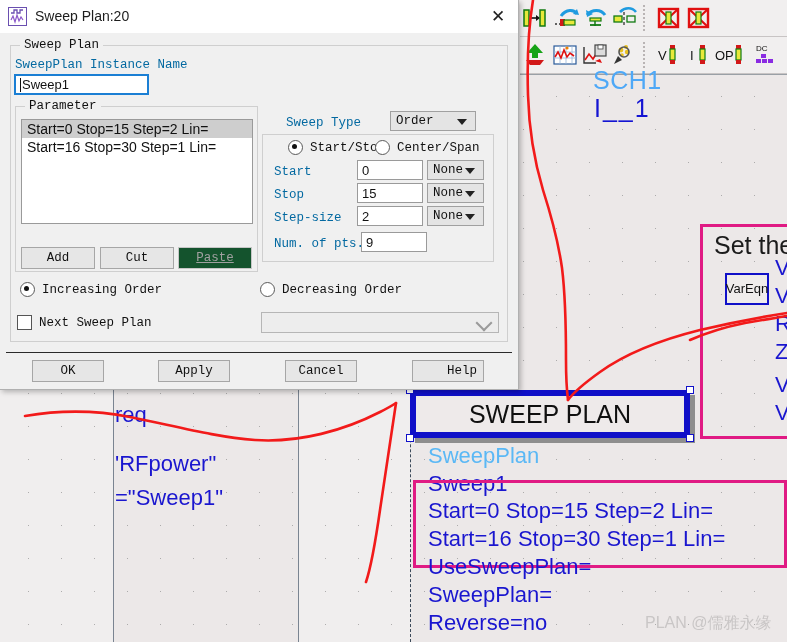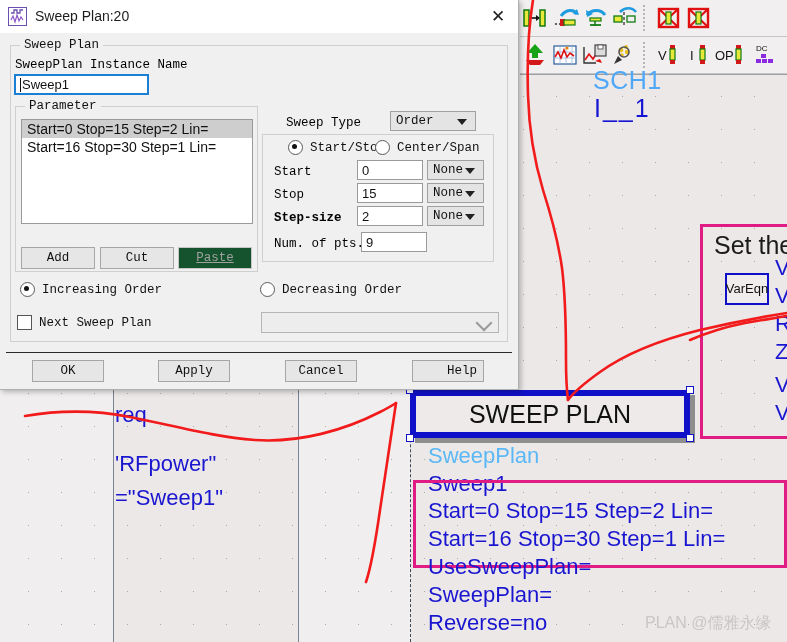--- a/index.html
+++ b/index.html
@@ -193,21 +193,21 @@
     top: -8px; left: 9px;
     background: #f0f0f0;
     padding: 0 4px;
     font-size: 12.5px;
     color: #111;
     font-family: "Liberation Mono", monospace;
   }
   .dlg-label {
     position: absolute;
     font-size: 12.5px;
-    color: #000000;
+    color: #0369a1;
     font-family: "Liberation Mono", monospace;
     white-space: pre;
   }
   .textfield {
     position: absolute;
     background: #ffffff;
     border: 1px solid #9a9a9a;
     box-sizing: border-box;
     font-family: "Liberation Sans", sans-serif;
     font-size: 13px;
@@ -593,21 +593,21 @@
     <span class="arrow"></span>
   </div>
 
   <div class="dlg-label" style="left:274px; top:188px;">Stop</div>
   <div class="textfield" style="left:357px; top:183px; width:66px; height:20px;">15</div>
   <div class="combo" style="left:427px; top:183px; width:57px; height:20px;">
     <span>None</span>
     <span class="arrow"></span>
   </div>
 
-  <div class="dlg-label" style="left:274px; top:211px;font-weight:bold;">Step-size</div>
+  <div class="dlg-label" style="left:274px; top:211px;">Step-size</div>
   <div class="textfield" style="left:357px; top:206px; width:66px; height:20px;">2</div>
   <div class="combo" style="left:427px; top:206px; width:57px; height:20px;">
     <span>None</span>
     <span class="arrow"></span>
   </div>
 
   <div class="dlg-label" style="left:274px; top:237px;">Num. of pts.</div>
   <div class="textfield" style="left:361px; top:232px; width:66px; height:20px;">9</div>
 
   <div class="radio on" style="left:20px; top:282px;">

